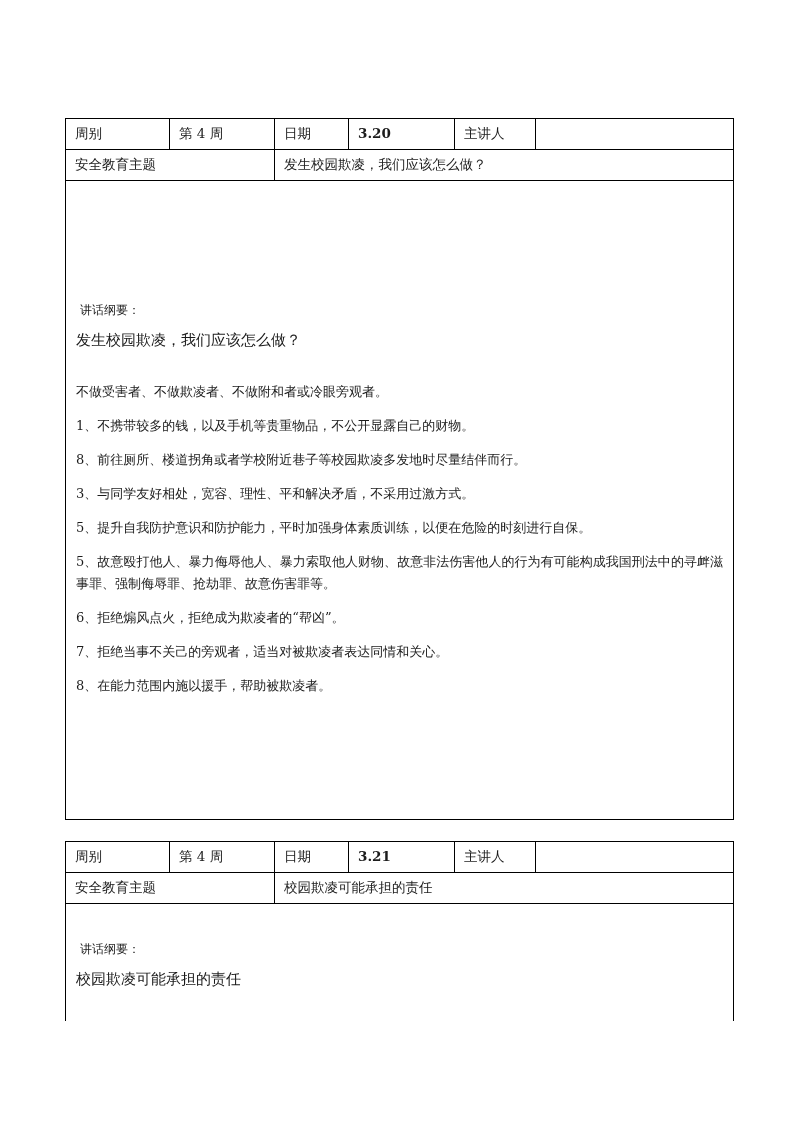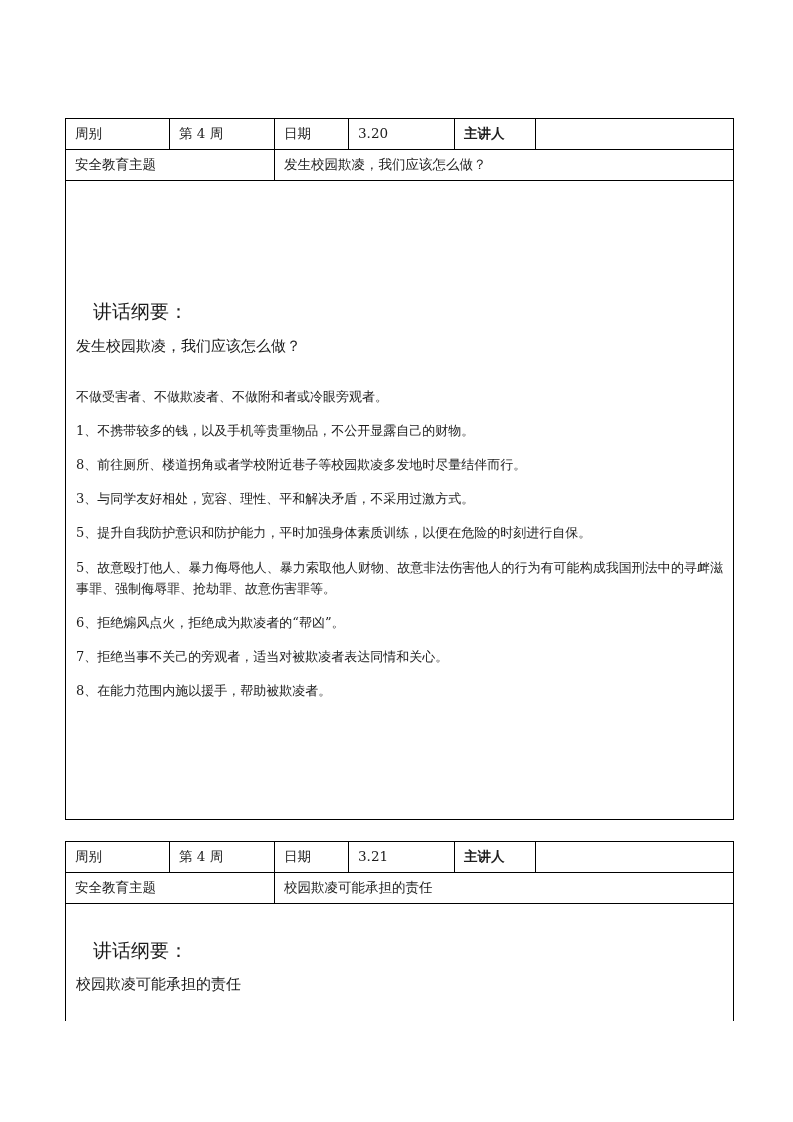--- a/index.html
+++ b/index.html
@@ -46,41 +46,41 @@
   }
   .cell-pad {
     padding: 5px 9px 6px 9px;
     display: block;
   }
 
   
   .c-weeklabel  { width: 103px; }
   .c-weekvalue  { width: 104px; }
   .c-datelabel  { width: 73px; }
-  .c-datevalue  { width: 105px; }
-  .c-speakerlbl { width: 80px; font-weight: bold; }
+  .c-datevalue  { width: 105px; font-weight: bold; }
+  .c-speakerlbl { width: 80px; }
   .c-speakerval { width: 197px; }
 
   .row-header td { height: 29px; }
   .row-topic td  { height: 30px; }
 
   .c-topiclabel { width: 207px; }
 
   
   .outline-cell {
     vertical-align: top;
   }
   .outline-inner {
     padding: 7px 10px 8px 10px;
   }
   .outline-label {
-    font-size: 19px;
+    font-size: 12px;
     line-height: 1.45;
-    margin: 0 0 10px 17px;
-    font-family: Liberation Sans, sans-serif;
+    margin: 0 0 10px 4px;
+    font-family: Liberation Mono, monospace;
   }
   .outline-heading {
     font-size: 15px;
     line-height: 1.45;
     margin: 0 0 8px 0;
     font-family: "DejaVu Sans", "Liberation Sans", sans-serif;
     font-weight: 400;
     color: #1a1a1a;
   }
   .outline-spacer {

